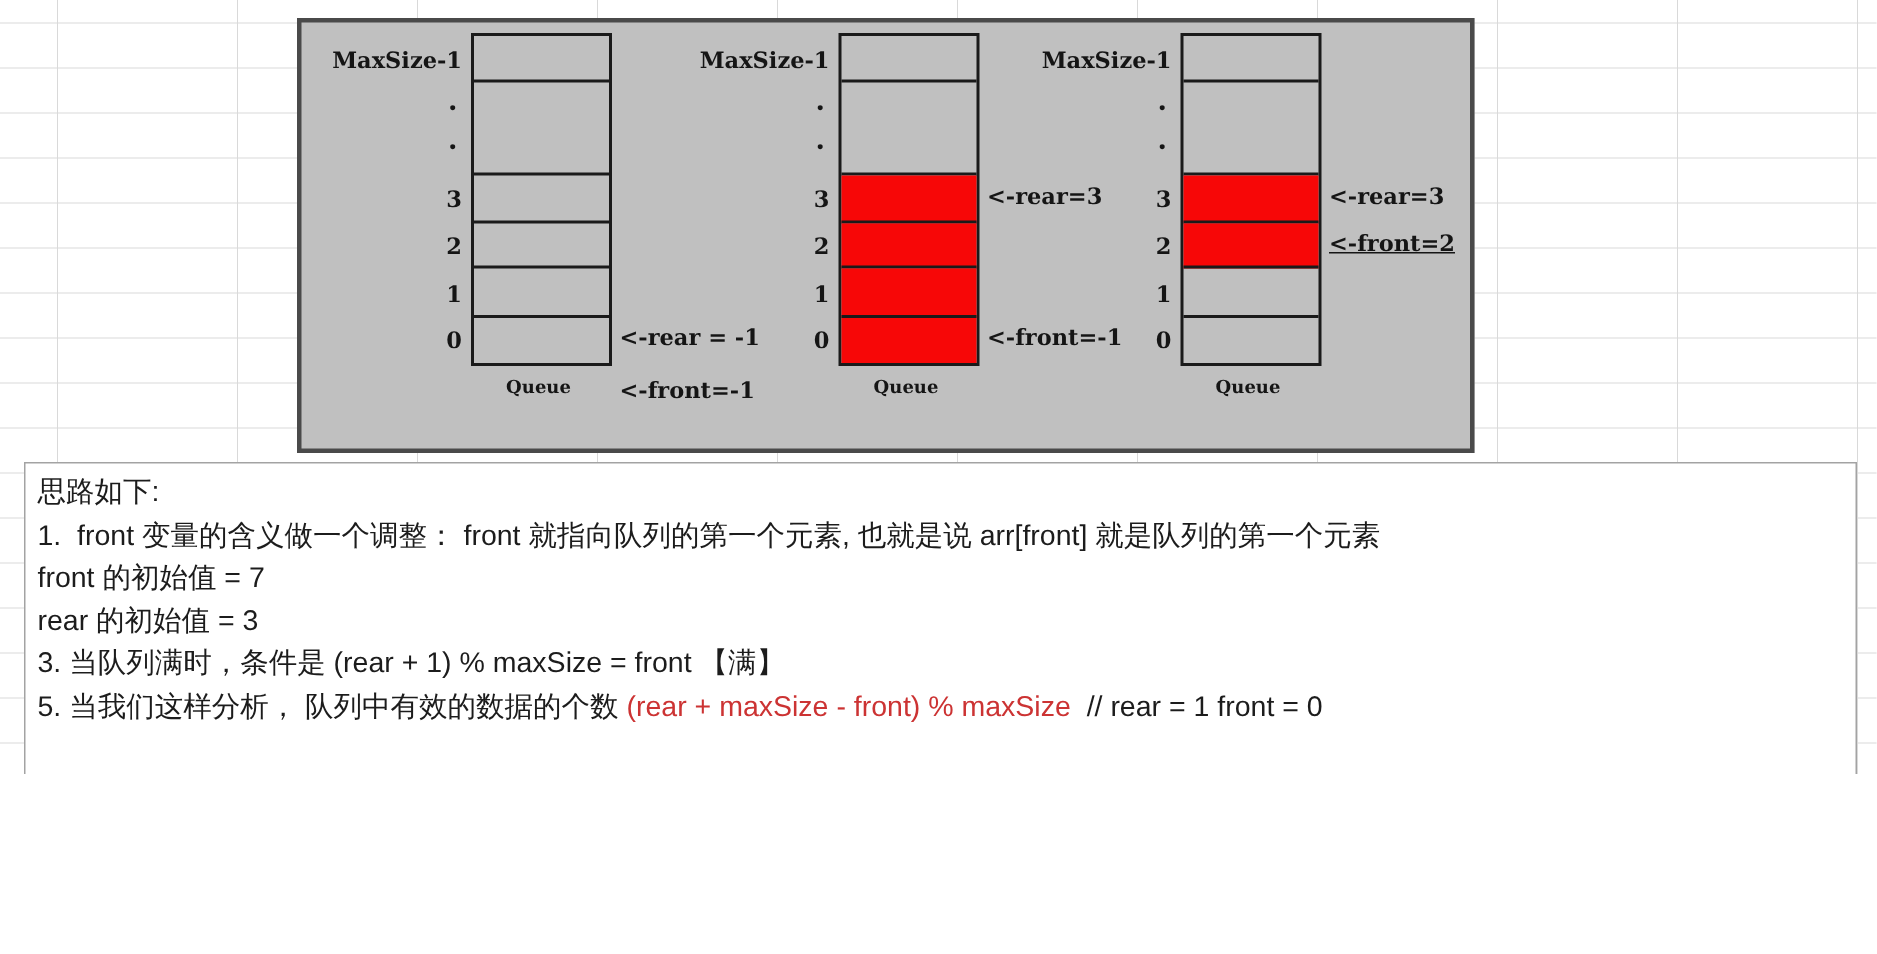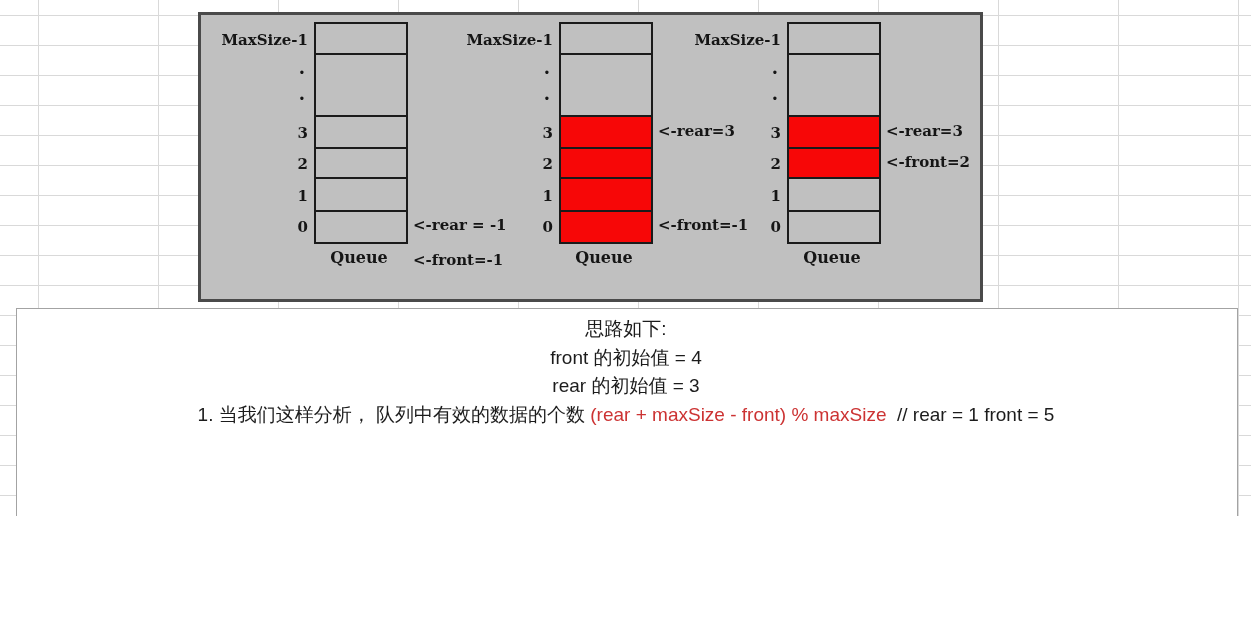--- a/index.html
+++ b/index.html
@@ -32,27 +32,27 @@
   .labcell{display:flex;align-items:center;justify-content:flex-end;
            box-sizing:border-box;white-space:nowrap;}
   .labcell.dots{flex-direction:column;justify-content:space-evenly;
                 align-items:flex-end;padding-right:3px;font-size:18px;}
   .array{position:absolute;top:0;border:2px solid var(--cell-border);
          background:transparent;}
   .cell{box-sizing:border-box;border-bottom:2px solid var(--cell-border);}
   .cell:last-child{border-bottom:none;}
   .cell.filled{background:var(--red);}
   .pointer{position:absolute;white-space:nowrap;}
-  .caption{position:absolute;text-align:center;font-size:16px;}
+  .caption{position:absolute;text-align:center;font-size:12px;}
   
   .notes{position:absolute;left:16px;top:308px;width:1222px;height:320px;
          box-sizing:border-box;background:#ffffff;border:1px solid #a3a3a3;
          padding:6px 10px 0 8px;font-size:19px;line-height:28.6px;
          color:var(--ink);}
-  .nline{white-space:pre;text-align:center;}
+  .nline{white-space:pre;}
   .red{color:var(--note-red);}
 </style>
 </head>
 <body>
 
 <div class="page">
   <div class="panel" id="panel">
       <div class="diagram" style="left: 11px; top: 7px;">
         <div class="labcol" style="width: 96px;">
           <div class="labcell diag-label" style="height: 31px;">MaxSize-1</div>
@@ -115,23 +115,25 @@
         </div>
         <div class="array" style="left: 102px; width: 90px;">
           <div class="cell" style="height: 31px;"></div>
           <div class="cell" style="height: 62px;"></div>
           <div class="cell filled" style="height: 32px;"></div>
           <div class="cell filled" style="height: 30px;"></div>
           <div class="cell" style="height: 33px;"></div>
           <div class="cell" style="height: 30px;"></div>
         </div>
         <div class="pointer diag-label" style="left: 201px; top: 100px;">&lt;-rear=3</div>
-        <div class="pointer diag-label" style="left: 201px; top: 131px;">&lt;-front=2</div>
+        <div class="pointer diag-label" style="left: 201px; top: 131px; text-decoration: underline;">&lt;-front=2</div>
         <div class="caption diag-label" style="left: 102px; width: 90px; top: 227px;">Queue</div>
       </div>
     </div>
   <div class="notes" id="notes">
       <div class="nline"><span>思路如下:</span></div>
-      <div class="nline"><span>front 的初始值 = 4</span></div>
+      <div class="nline"><span>1.  front 变量的含义做一个调整： front 就指向队列的第一个元素, 也就是说 arr[front] 就是队列的第一个元素</span></div>
+      <div class="nline"><span>front 的初始值 = 7</span></div>
       <div class="nline"><span>rear 的初始值 = 3</span></div>
-      <div class="nline"><span>1. 当我们这样分析， 队列中有效的数据的个数 </span><span class="red">(rear + maxSize - front) % maxSize</span><span>  // rear = 1 front = 5</span></div>
+      <div class="nline"><span>3. 当队列满时，条件是 (rear + 1) % maxSize = front 【满】</span></div>
+      <div class="nline"><span>5. 当我们这样分析， 队列中有效的数据的个数 </span><span class="red">(rear + maxSize - front) % maxSize</span><span>  // rear = 1 front = 0</span></div>
     </div>
 </div>
 
 </body></html>

